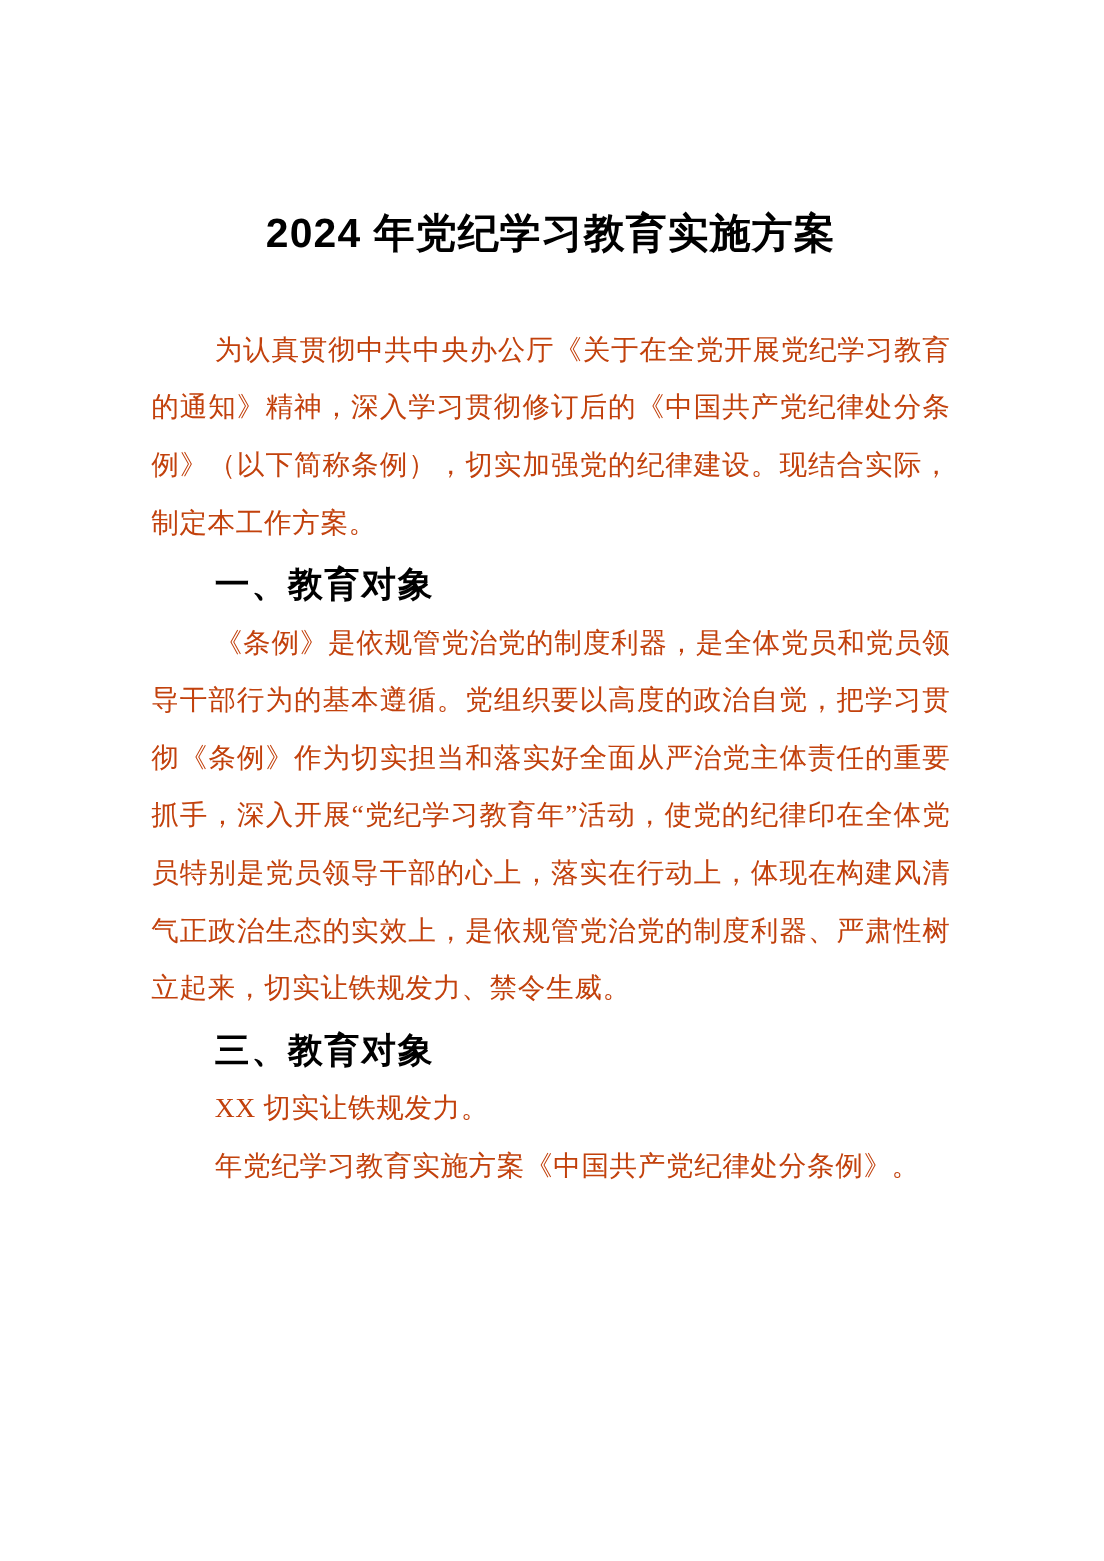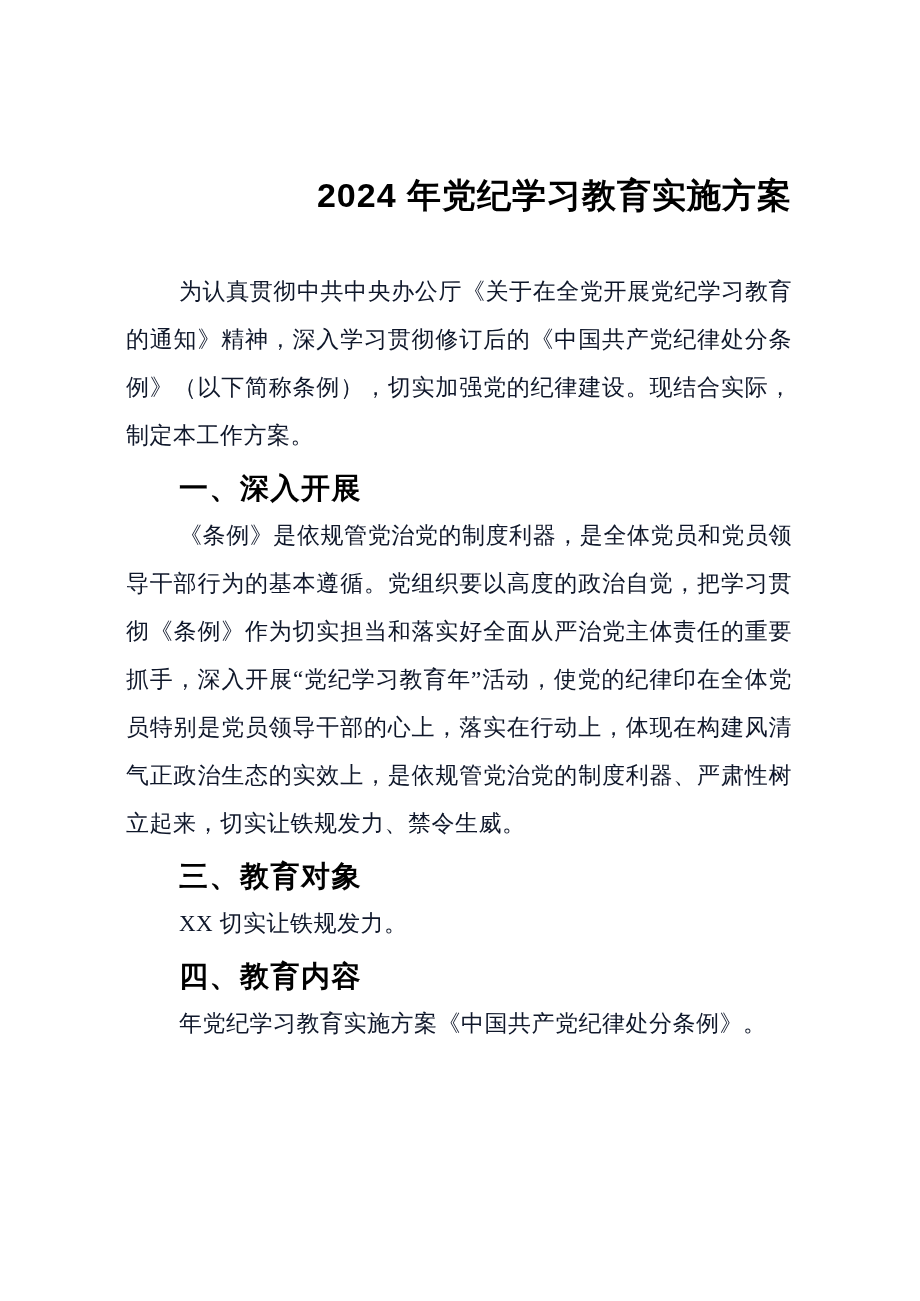--- a/index.html
+++ b/index.html
@@ -21,34 +21,34 @@
     left: 126px;
     top: 0;
     width: 666px;
   }
   .doc-title {
     margin: 173px 0 0 0;
     font-family: "Liberation Sans", "DejaVu Sans", sans-serif;
     font-weight: bold;
     font-size: 34px;
     line-height: 44px;
-    text-align: right;
+    text-align: center;
     letter-spacing: 1px;
     color: #000000;
   }
   .body-para {
     margin: 0;
     font-family: "Liberation Serif", "DejaVu Serif", serif;
     font-size: 23px;
     line-height: 48px;
     letter-spacing: 0.5px;
     text-align: justify;
     text-justify: inter-character;
     text-indent: 53px;
-    color: #0f172a;
+    color: #c2410c;
   }
   .intro-para {
     margin-top: 51px;
   }
   .section-heading {
     margin: 4px 0 0 0;
     font-family: "Liberation Sans", "DejaVu Sans", sans-serif;
     font-weight: bold;
     font-size: 29px;
     line-height: 48px;
@@ -60,24 +60,23 @@
 </head>
 <body>
 
 <div class="page">
   <div class="content">
 
     <h1 class="doc-title">2024 年党纪学习教育实施方案</h1>
 
     <p class="body-para intro-para">为认真贯彻中共中央办公厅《关于在全党开展党纪学习教育的通知》精神，深入学习贯彻修订后的《中国共产党纪律处分条例》（以下简称条例），切实加强党的纪律建设。现结合实际，制定本工作方案。</p>
 
-    <h2 class="section-heading">一、深入开展</h2>
+    <h2 class="section-heading">一、教育对象</h2>
     <p class="body-para">《条例》是依规管党治党的制度利器，是全体党员和党员领导干部行为的基本遵循。党组织要以高度的政治自觉，把学习贯彻《条例》作为切实担当和落实好全面从严治党主体责任的重要抓手，深入开展“党纪学习教育年”活动，使党的纪律印在全体党员特别是党员领导干部的心上，落实在行动上，体现在构建风清气正政治生态的实效上，是依规管党治党的制度利器、严肃性树立起来，切实让铁规发力、禁令生威。</p>
 
 
     <h2 class="section-heading">三、教育对象</h2>
     <p class="body-para">XX 切实让铁规发力。</p>
 
-    <h2 class="section-heading">四、教育内容</h2>
     <p class="body-para">年党纪学习教育实施方案《中国共产党纪律处分条例》。</p>
 
   </div>
 </div>
 
 </body></html>

